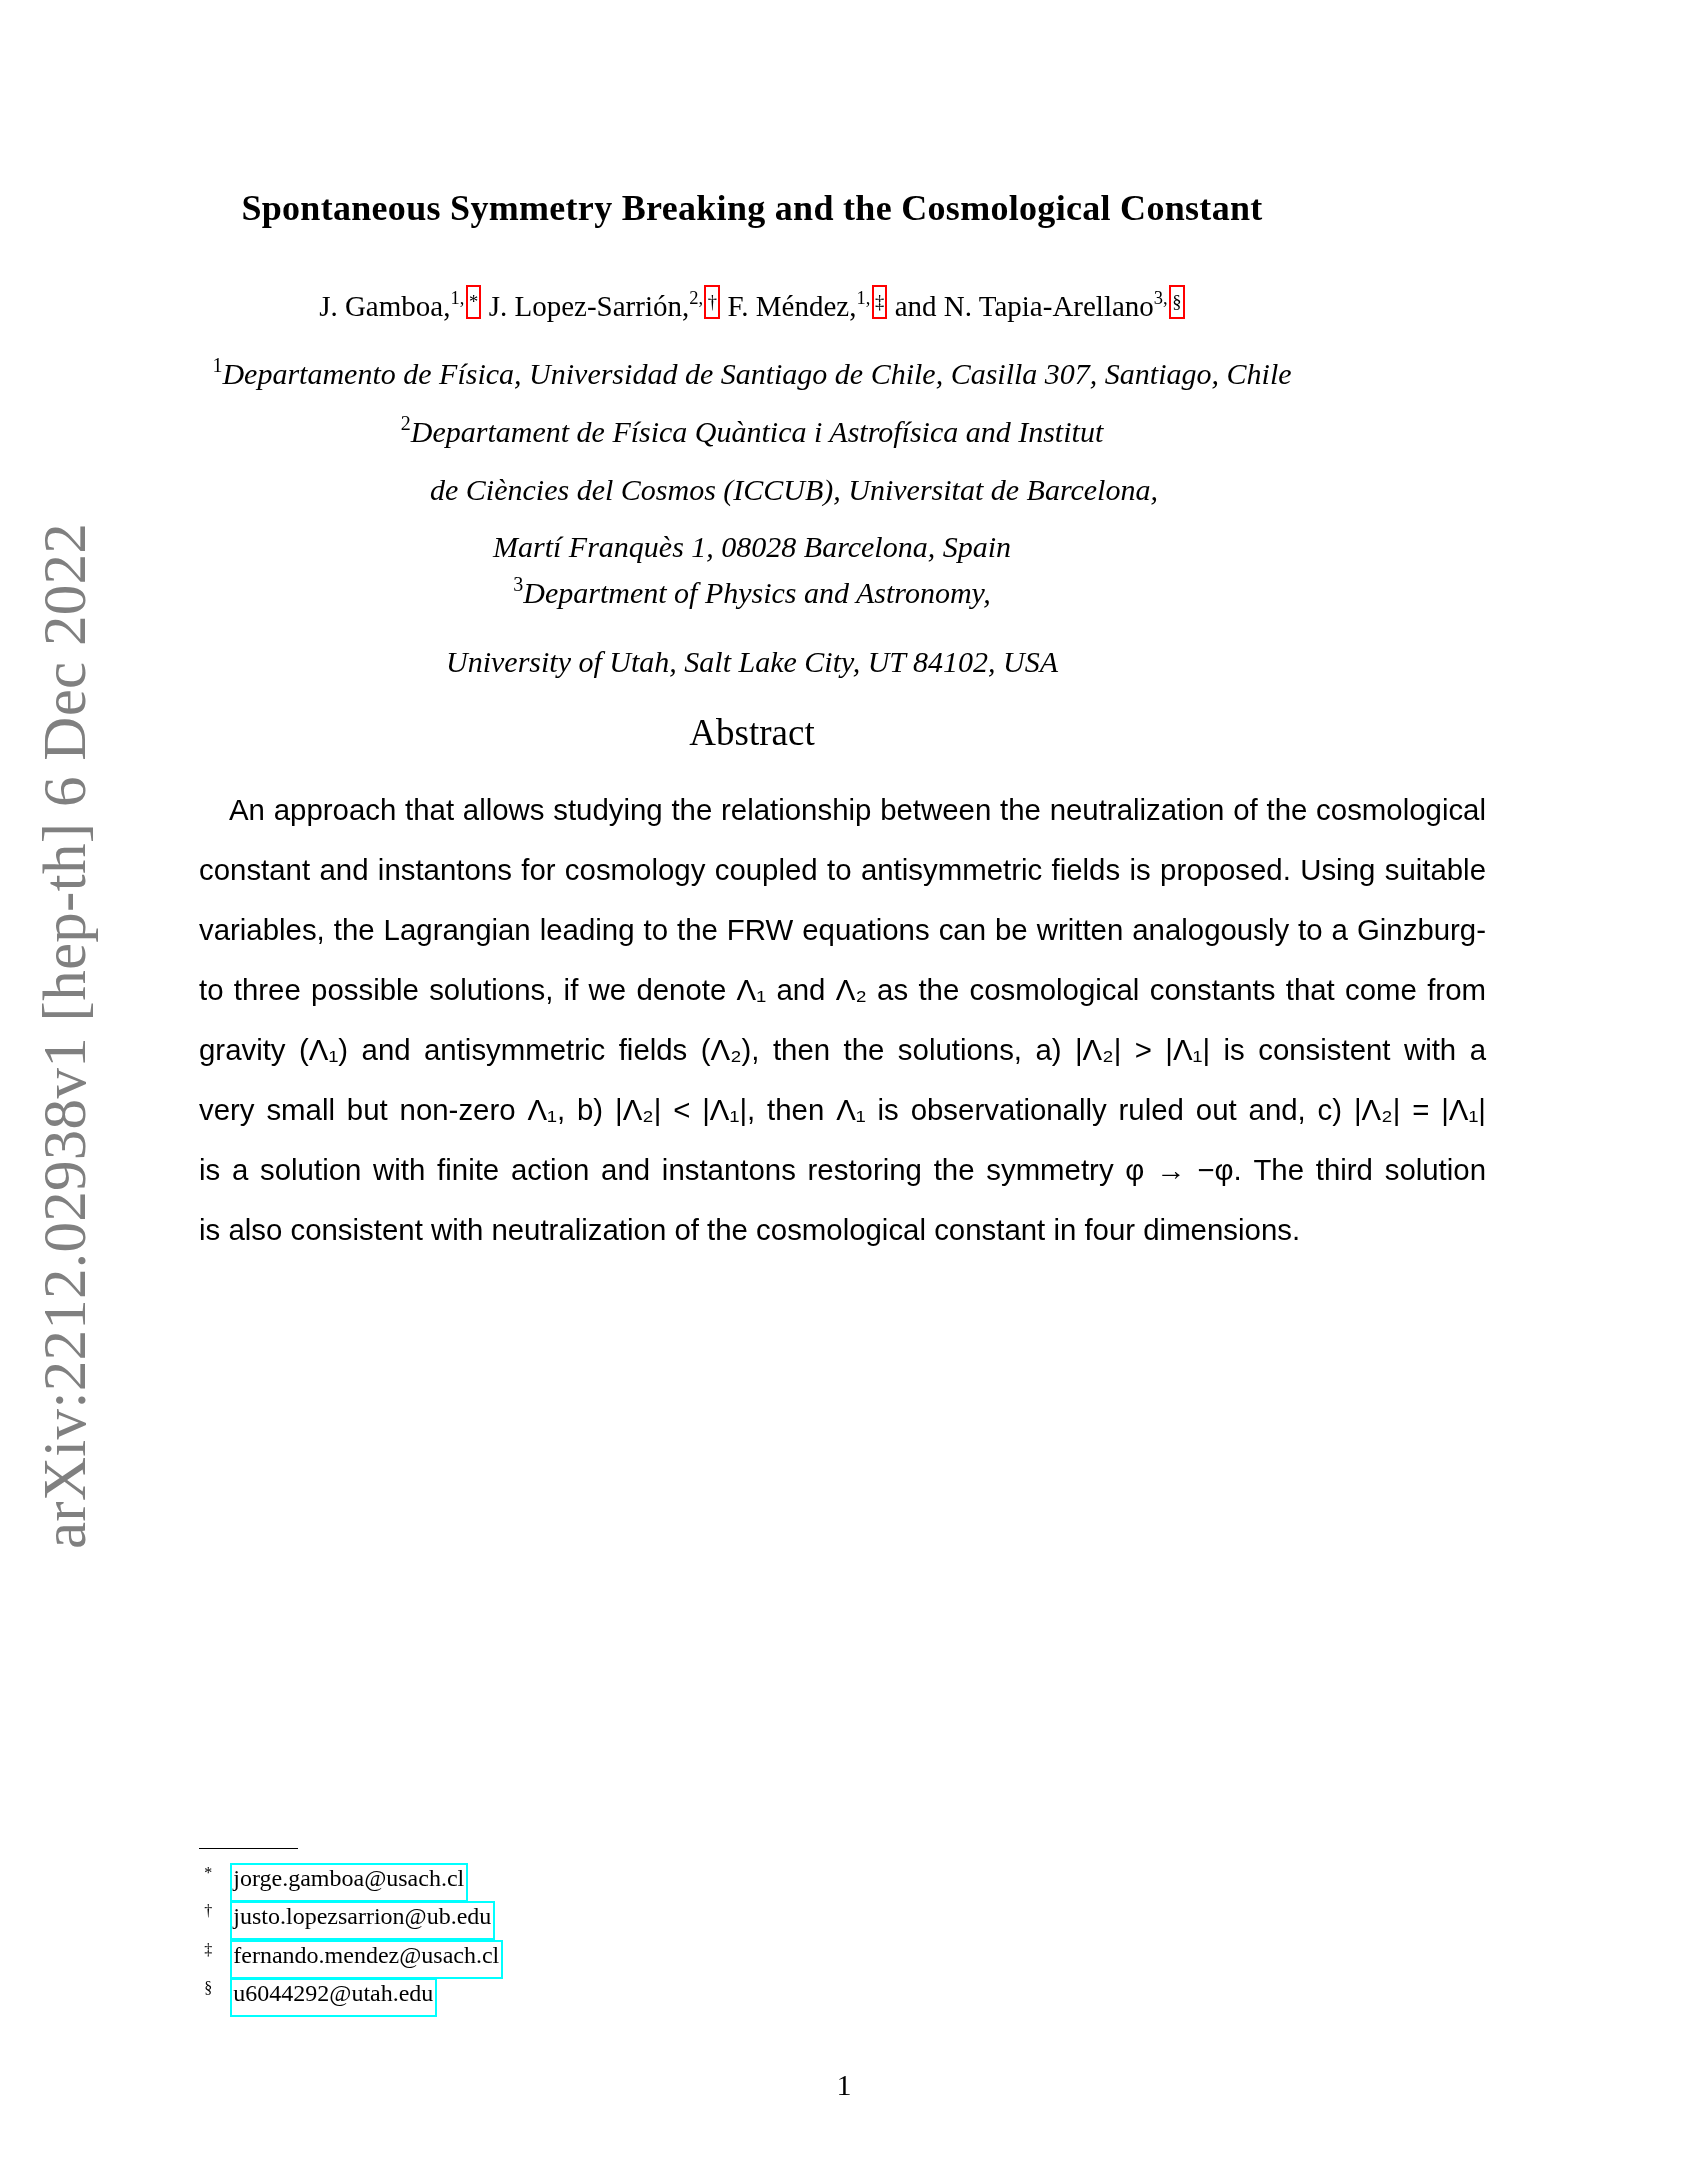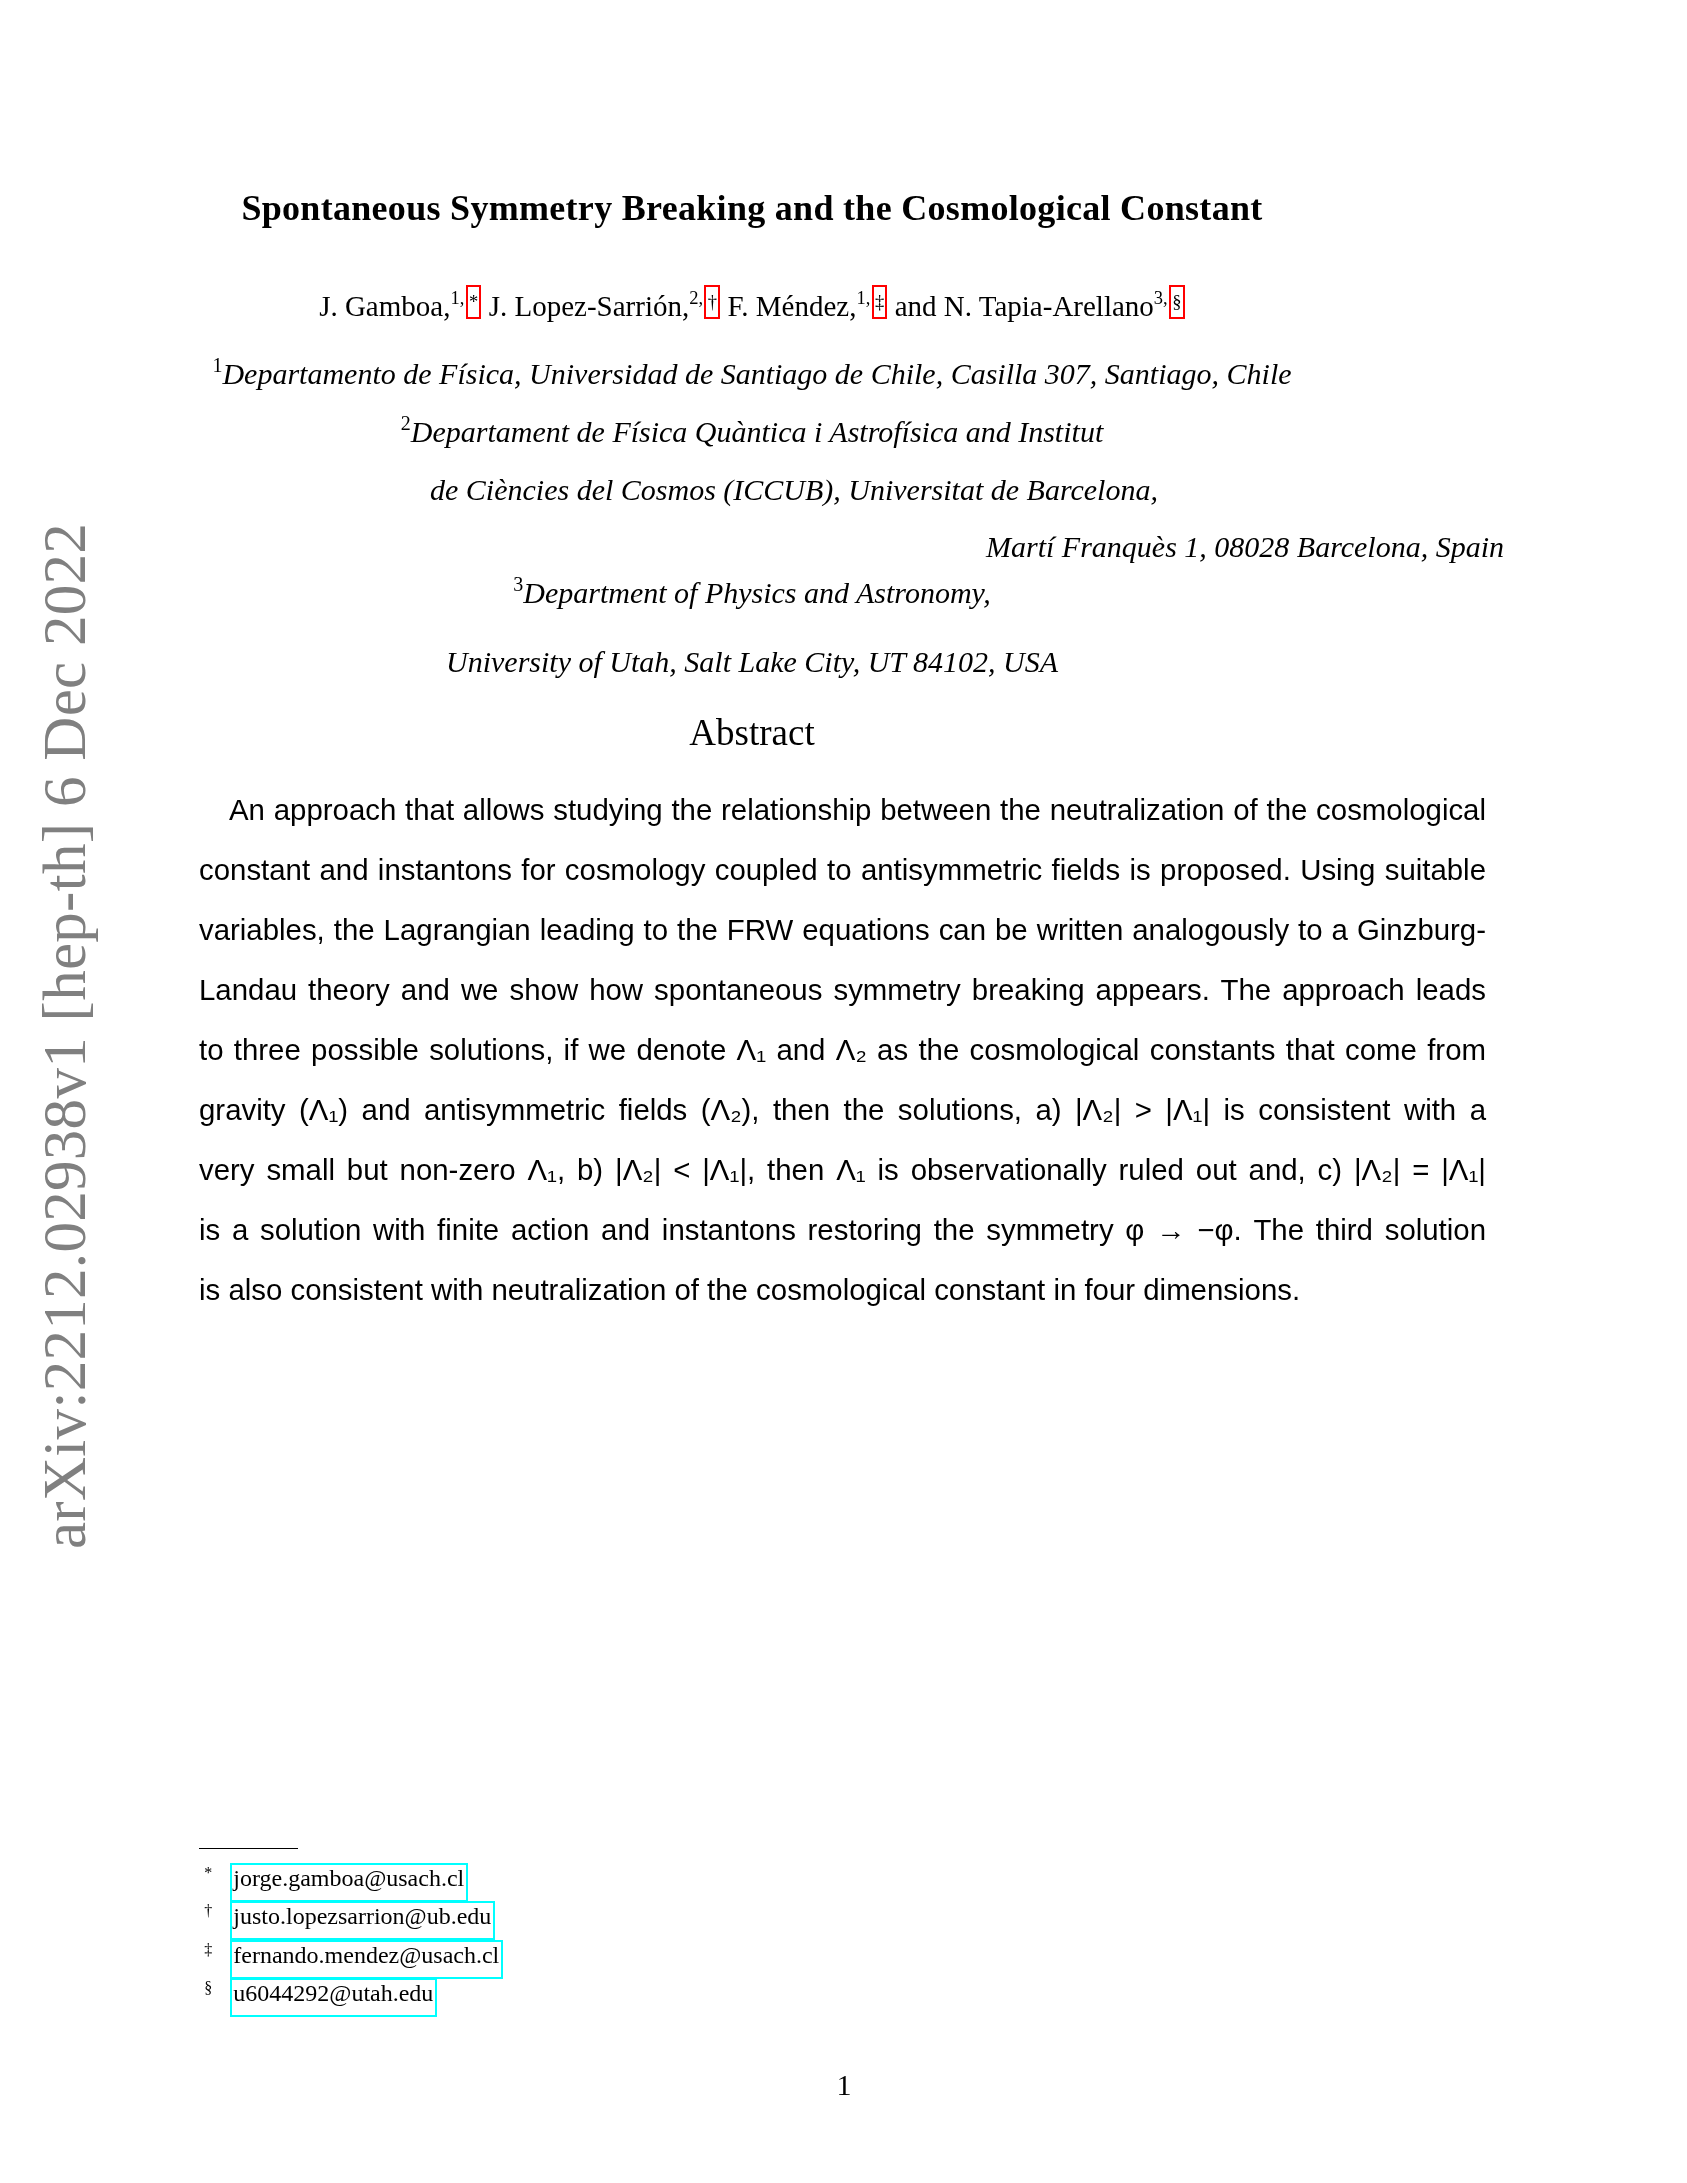--- a/index.html
+++ b/index.html
@@ -67,37 +67,36 @@
 
 <div class="center-line affil" style="top:357px;">
   <sup>1</sup><span>Departamento de Física, Universidad de Santiago de Chile, Casilla 307, Santiago, Chile</span>
 </div>
 <div class="center-line affil" style="top:415px;">
   <sup>2</sup><span>Departament de Física Quàntica i Astrofísica and Institut</span>
 </div>
 <div class="center-line affil" style="top:473px;margin-left:42px;">
   <span>de Ciències del Cosmos (ICCUB), Universitat de Barcelona,</span>
 </div>
-<div class="center-line affil" style="top:530px;text-align:right;">
+<div class="center-line affil" style="top:530px;">
   <span>Martí Franquès 1, 08028 Barcelona, Spain</span>
 </div>
 <div class="center-line affil" style="top:576px;">
   <sup>3</sup><span>Department of Physics and Astronomy,</span>
 </div>
 <div class="center-line affil" style="top:645px;">
   <span>University of Utah, Salt Lake City, UT 84102, USA</span>
 </div>
 
 <div class="center-line abstract-heading">Abstract</div>
 
 <div class="abstract">
   <span class="ln first">An approach that allows studying the relationship between the neutralization of the cosmological</span>
   <span class="ln">constant and instantons for cosmology coupled to antisymmetric fields is proposed. Using suitable</span>
   <span class="ln">variables, the Lagrangian leading to the FRW equations can be written analogously to a Ginzburg-</span>
-  <span class="ln">Landau theory and we show how spontaneous symmetry breaking appears.  The approach leads</span>
   <span class="ln">to three possible solutions, if we denote Λ₁ and Λ₂ as the cosmological constants that come from</span>
   <span class="ln">gravity (Λ₁) and antisymmetric fields (Λ₂), then the solutions, a) |Λ₂| &gt; |Λ₁| is consistent with a</span>
   <span class="ln">very small but non-zero Λ₁, b) |Λ₂| &lt; |Λ₁|, then Λ₁ is observationally ruled out and, c) |Λ₂| = |Λ₁|</span>
   <span class="ln">is a solution with finite action and instantons restoring the symmetry φ → −φ. The third solution</span>
   <span class="ln last">is also consistent with neutralization of the cosmological constant in four dimensions.</span>
 </div>
 
 <div class="fn-rule"></div>
 
 <div class="footnote" style="top:1863px;">

